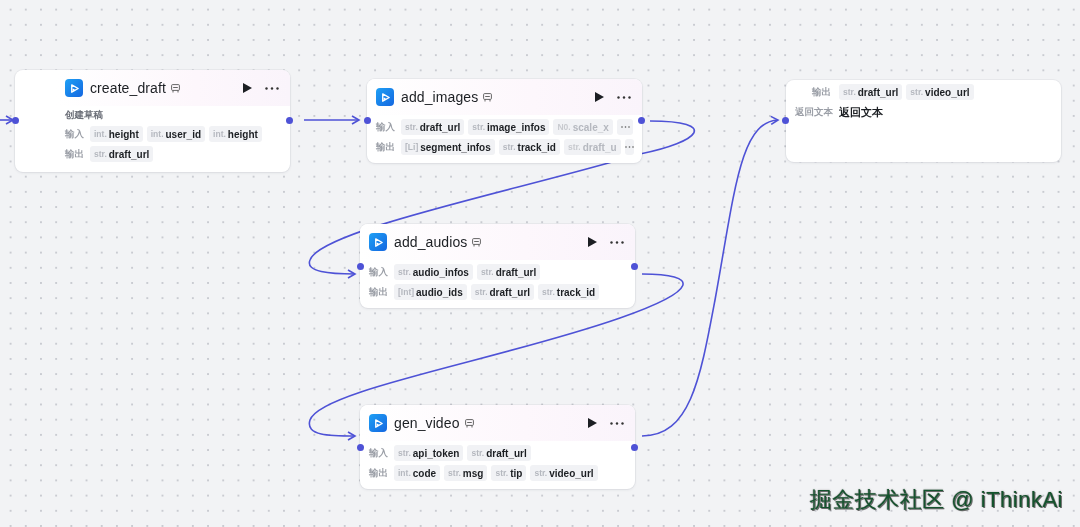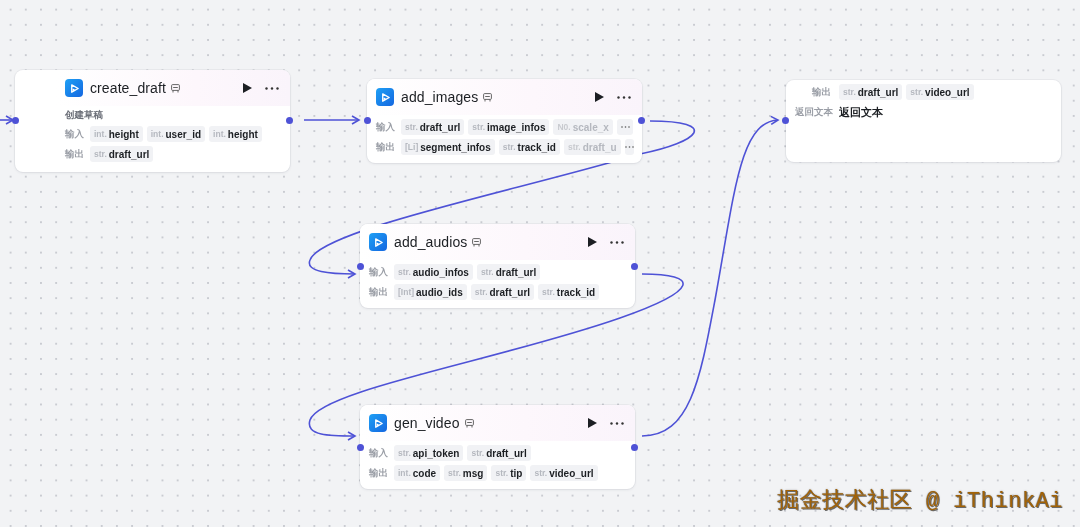--- a/index.html
+++ b/index.html
@@ -64,23 +64,23 @@
   .row .ell {
     margin-left: auto; width: 16px; height: 16px; background: #f1f2f5; border-radius: 3px;
     display: flex; align-items: center; justify-content: center;
   }
   .port {
     position: absolute; width: 7px; height: 7px; border-radius: 50%;
     background: #4e52d6;
   }
   .watermark {
     position: absolute; right: 17px; bottom: 12px;
-    font-size: 22px; color: #a16207; letter-spacing: 0.5px;
+    font-size: 22px; color: #14532d; letter-spacing: 0.5px;
     text-shadow: 1px 1px 0 #6a6a6a, -0.5px -0.5px 0 #9a9a9a, 0 0 2px rgba(0,0,0,0.35);
-    font-family: Liberation Mono, monospace;
+    font-family: Liberation Sans, sans-serif;
     margin-left: 28px;
   }
 </style>
 </head>
 <body>
 
 <div class="canvas">
 
   <svg class="edges" viewBox="0 0 1080 527">
     <defs>

